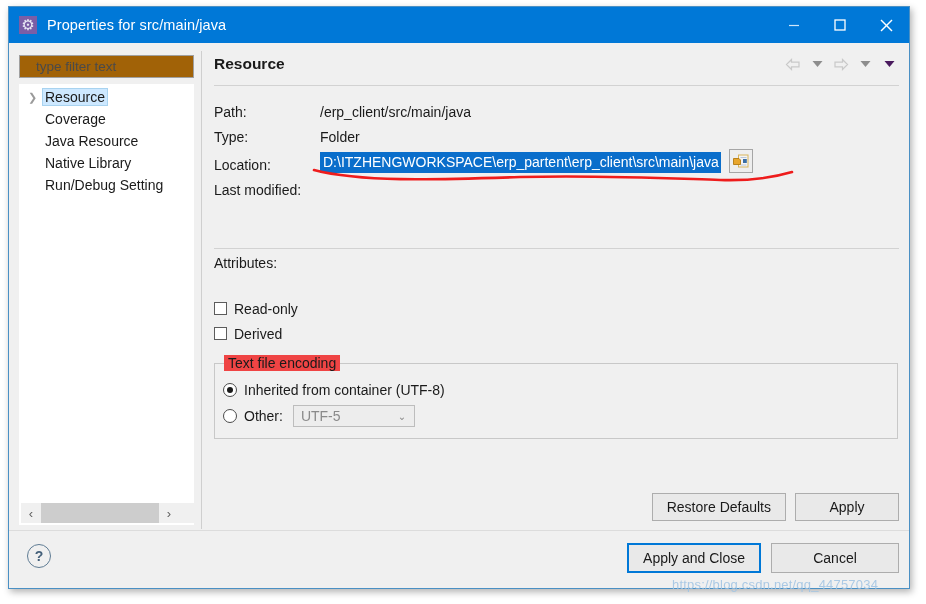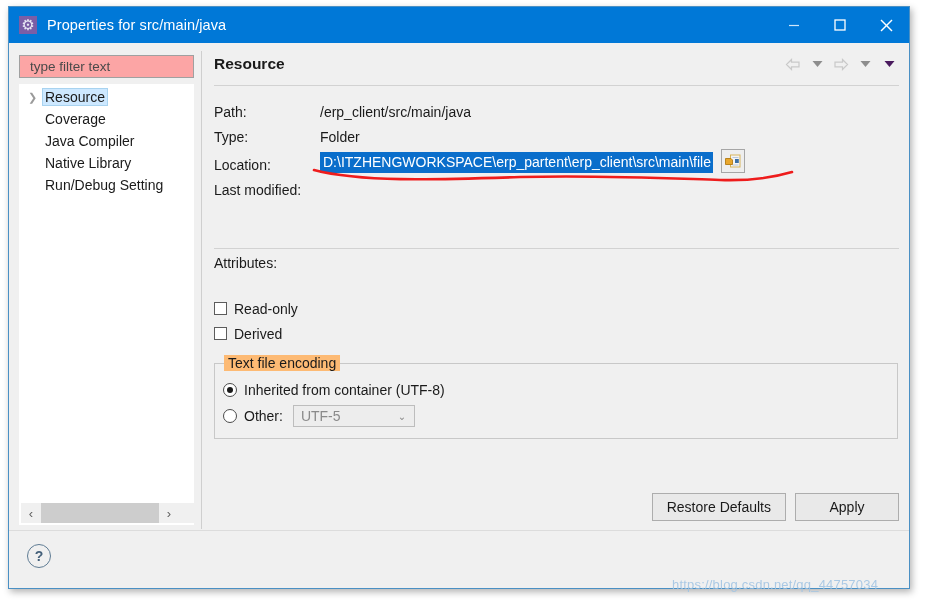--- a/index.html
+++ b/index.html
@@ -89,24 +89,24 @@
     position: absolute;
     left: 10px; top: 12px;
     width: 175px;
     height: 470px;
   }
   #filter-input {
     width: 175px;
     height: 23px;
     box-sizing: border-box;
     border: 1px solid #a0a0a0;
-    background: #fca5a5;
+    background: #a16207;
     font-family: "Liberation Sans", sans-serif;
     font-size: 13.5px;
-    padding: 0 10px;
+    padding: 0 16px;
     color: #222;
     outline: none;
   }
   #filter-input::placeholder { color: #4a4a4a; opacity: 1; }
 
   #tree-box {
     position: absolute;
     left: 0; top: 29px;
     width: 175px;
     height: 441px;
@@ -280,21 +280,21 @@
     position: absolute;
     left: 12px; top: 320px;
     width: 684px;
     height: 76px;
     border: 1px solid #c8c8c8;
     box-sizing: border-box;
   }
   #encoding-legend {
     position: absolute;
     left: 9px; top: -9px;
-    background: #fdba74;
+    background: #ef4444;
     padding: 0 4px;
     font-size: 14px;
     color: #1a1a1a;
   }
   .radio-row {
     display: flex;
     align-items: center;
     height: 26px;
     font-size: 14px;
     color: #1a1a1a;
@@ -461,21 +461,21 @@
           <div class="tree-item selected">
             <span class="tree-arrow">❯</span>
             <span class="tree-label">Resource</span>
           </div>
           <div class="tree-item">
             <span class="tree-arrow"></span>
             <span class="tree-label">Coverage</span>
           </div>
           <div class="tree-item">
             <span class="tree-arrow"></span>
-            <span class="tree-label">Java Compiler</span>
+            <span class="tree-label">Java Resource</span>
           </div>
           <div class="tree-item">
             <span class="tree-arrow"></span>
             <span class="tree-label">Native Library</span>
           </div>
           <div class="tree-item">
             <span class="tree-arrow"></span>
             <span class="tree-label">Run/Debug Setting</span>
           </div>
         </div>
@@ -528,21 +528,21 @@
         <div class="field-row">
           <div class="field-label">Path:</div>
           <div class="field-value">/erp_client/src/main/java</div>
         </div>
         <div class="field-row">
           <div class="field-label">Type:</div>
           <div class="field-value">Folder</div>
         </div>
         <div class="field-row" id="location-row">
           <div class="field-label">Location:</div>
-          <div class="field-value highlight">D:\ITZHENGWORKSPACE\erp_partent\erp_client\src\main\file</div>
+          <div class="field-value highlight">D:\ITZHENGWORKSPACE\erp_partent\erp_client\src\main\java</div>
           <div id="loc-btn">
             <svg width="16" height="14" viewBox="0 0 16 14">
               <rect x="5.5" y="1" width="9.5" height="12" fill="#f4f4f4" stroke="#d7b45a" stroke-width="1"></rect>
               <line x1="7.5" y1="3.5" x2="13.5" y2="3.5" stroke="#b9c6d8" stroke-width="1"></line>
               <line x1="7.5" y1="11" x2="13.5" y2="11" stroke="#b9c6d8" stroke-width="1"></line>
               <rect x="10" y="5" width="3.8" height="4" fill="#3a6ea5"></rect>
               <path d="M0.5 4.5 L6 4.5 L7.5 6 L7.5 10.5 L0.5 10.5 Z" fill="#e8a62c" stroke="#b37a12" stroke-width="0.9"></path>
             </svg>
           </div>
         </div>
@@ -584,20 +584,24 @@
       <div id="pane-buttons">
         <div class="btn">Restore Defaults</div>
         <div class="btn">Apply</div>
       </div>
 
     </div>
   </div>
 
   <div id="footer">
     <div id="help-btn">?</div>
+    <div id="footer-buttons">
+      <div class="btn default">Apply and Close</div>
+      <div class="btn">Cancel</div>
+    </div>
   </div>
 
 </div>
 
 <svg id="annotation">
   <path d="M314,170 C360,182 430,180 520,177 C600,175 660,178 720,180 C750,181 775,177 792,172" fill="none" stroke="#ee1c1c" stroke-width="2.6" stroke-linecap="round"></path>
 </svg>
 
 <div id="watermark">https://blog.csdn.net/qq_44757034</div>
 

